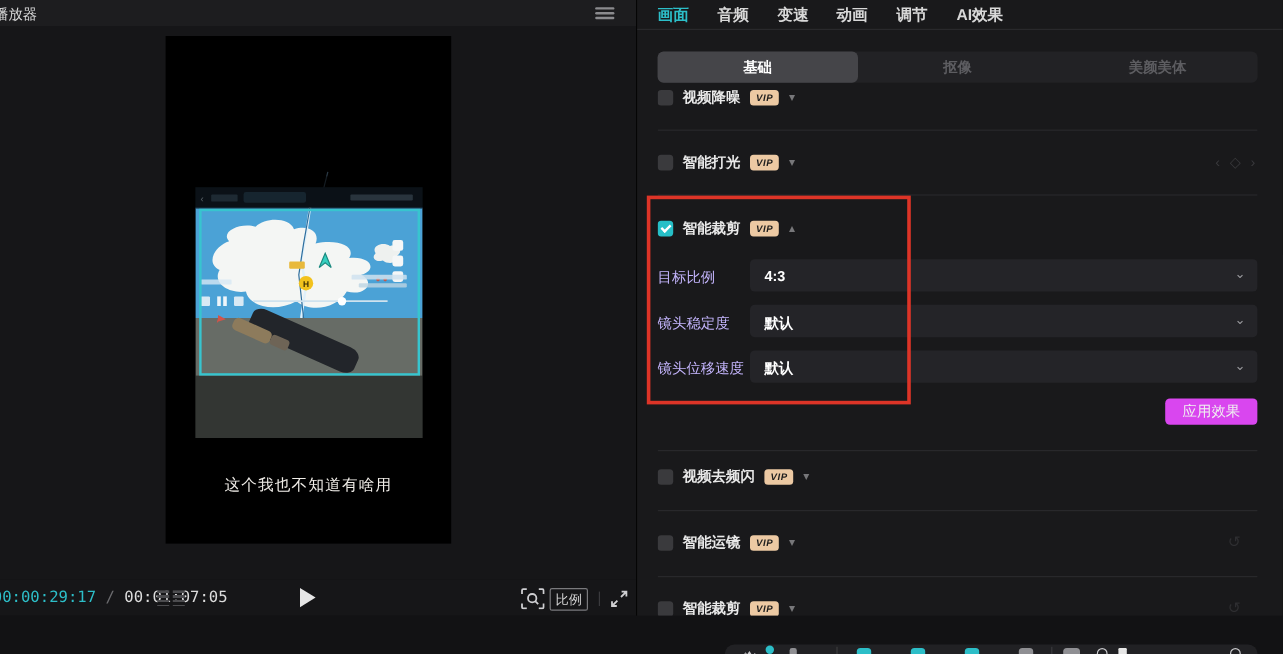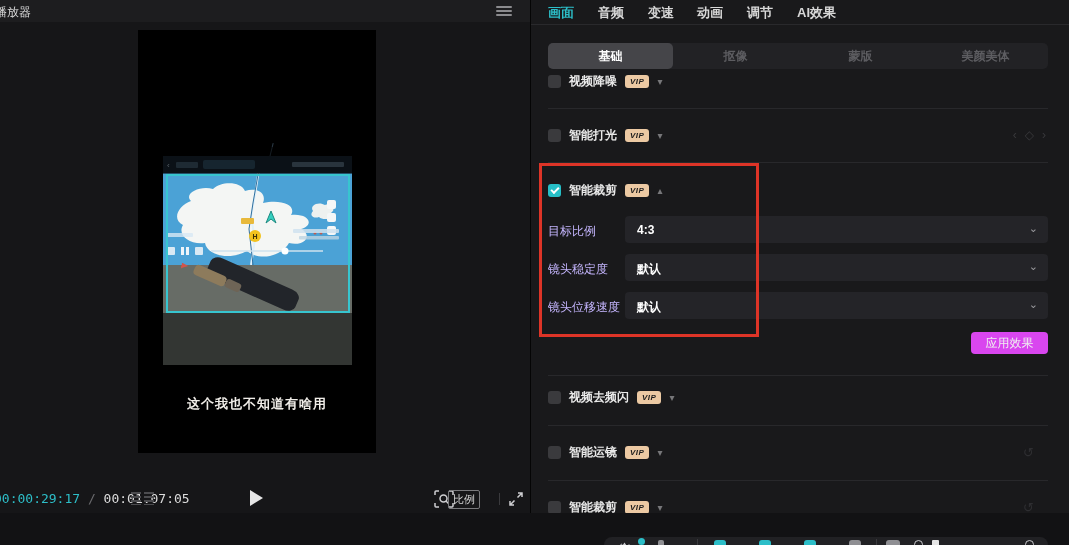--- a/index.html
+++ b/index.html
@@ -28,34 +28,34 @@
   .rec-water { position:absolute; left:0; top:118px; width:189px; height:100px; background:#676c66; }
   .boat { position:absolute; left:42px; top:8px; width:96px; height:22px; background:#22252a; border-radius:10px/7px;
     transform:rotate(24deg); }
   .boat-cargo { position:absolute; left:30px; top:5px; width:34px; height:11px; background:#8d7b5c; border-radius:4px; transform:rotate(24deg); }
   .boat-cargo2 { position:absolute; left:62px; top:16px; width:16px; height:9px; background:#6e6456; border-radius:3px; transform:rotate(24deg); }
   .boat-flag { position:absolute; left:18px; top:-2px; width:7px; height:8px; background:#d2544a; clip-path:polygon(0 0,100% 30%,10% 70%,0 100%); transform:rotate(10deg); }
   .dim { position:absolute; background:rgba(0,0,0,.5); }
   .crop-box { position:absolute; left:28px; top:144px; width:184px; height:139px; border:2px solid #37c5cf; }
 
   .caption { position:absolute; left:0; top:365px; width:238px; text-align:center;
-    font-family:"DejaVu Serif","Liberation Serif",serif; font-weight:bold;
+    font-family:"DejaVu Serif","Liberation Serif",serif; font-weight:normal;
     font-size:13px; color:#f0ede8; letter-spacing:1px; }
 
   
   .player-controls { position:absolute; left:0; top:483px; width:530px; height:30px; background:#161618; }
   .timecode { position:absolute; left:-6px; top:8px; font-family:"DejaVu Sans Mono","Liberation Mono",monospace; font-size:13px; }
   .tc-cur { color:#2dbec8; } .tc-sep { color:#6b6b6e; } .tc-total { color:#dcdcdc; }
   .lines-icon { position:absolute; left:131px; top:9px; width:24px; height:13px; cursor:pointer; display:flex; gap:3px; }
   .lines-icon i { display:block; width:10px; height:13px;
     background:repeating-linear-gradient(#4c4c4f 0 2px, transparent 2px 4px); }
   .play-btn { position:absolute; left:250px; top:7px; width:0; height:0; cursor:pointer;
     border-left:13px solid #e6e6e6; border-top:8px solid transparent; border-bottom:8px solid transparent; }
   .preview-zoom { position:absolute; left:434px; top:7px; width:20px; height:18px; cursor:pointer; }
-  .ratio-btn { position:absolute; left:448px; top:7px; padding:1px 4px; font-size:11px; color:#d6d6d6;
+  .ratio-btn { position:absolute; left:458px; top:7px; padding:1px 4px; font-size:11px; color:#d6d6d6;
     border:1px solid #7a7a7d; border-radius:2px; cursor:pointer; }
   .ctl-divider { position:absolute; left:499px; top:10px; width:1px; height:12px; background:#3a3a3d; }
   .expand-btn { position:absolute; left:507px; top:7px; width:18px; height:18px; cursor:pointer; }
 
   
   .v-divider { position:absolute; left:530px; top:0; width:1px; height:531px; background:#050505; }
   .right-panel { position:absolute; left:531px; top:0; width:538px; height:531px; background:#19191b; }
   .tabbar { position:absolute; left:0; top:0; width:538px; height:25px; border-bottom:1px solid #29292c; }
   .tab { position:absolute; top:4px; font-size:13px; font-weight:700; color:#d8d8d8; cursor:pointer; }
   .tab.active { color:#2cbec8; }
@@ -207,21 +207,20 @@
       <div class="tab" style="left:67px">音频</div>
       <div class="tab" style="left:117px">变速</div>
       <div class="tab" style="left:166px">动画</div>
       <div class="tab" style="left:216px">调节</div>
       <div class="tab" style="left:266px">AI效果</div>
     </div>
 
     <div class="subtabs">
       <div class="subtab active">基础</div>
       <div class="subtab">抠像</div>
-      <div class="subtab">蒙版</div>
       <div class="subtab">美颜美体</div>
     </div>
 
     <div class="content">
 
       <div class="feature-row" style="top:-4px">
         <div class="checkbox"></div>
         <span class="feature-label">视频降噪</span>
         <span class="vip-badge">VIP</span>
         <span class="caret">▾</span>

